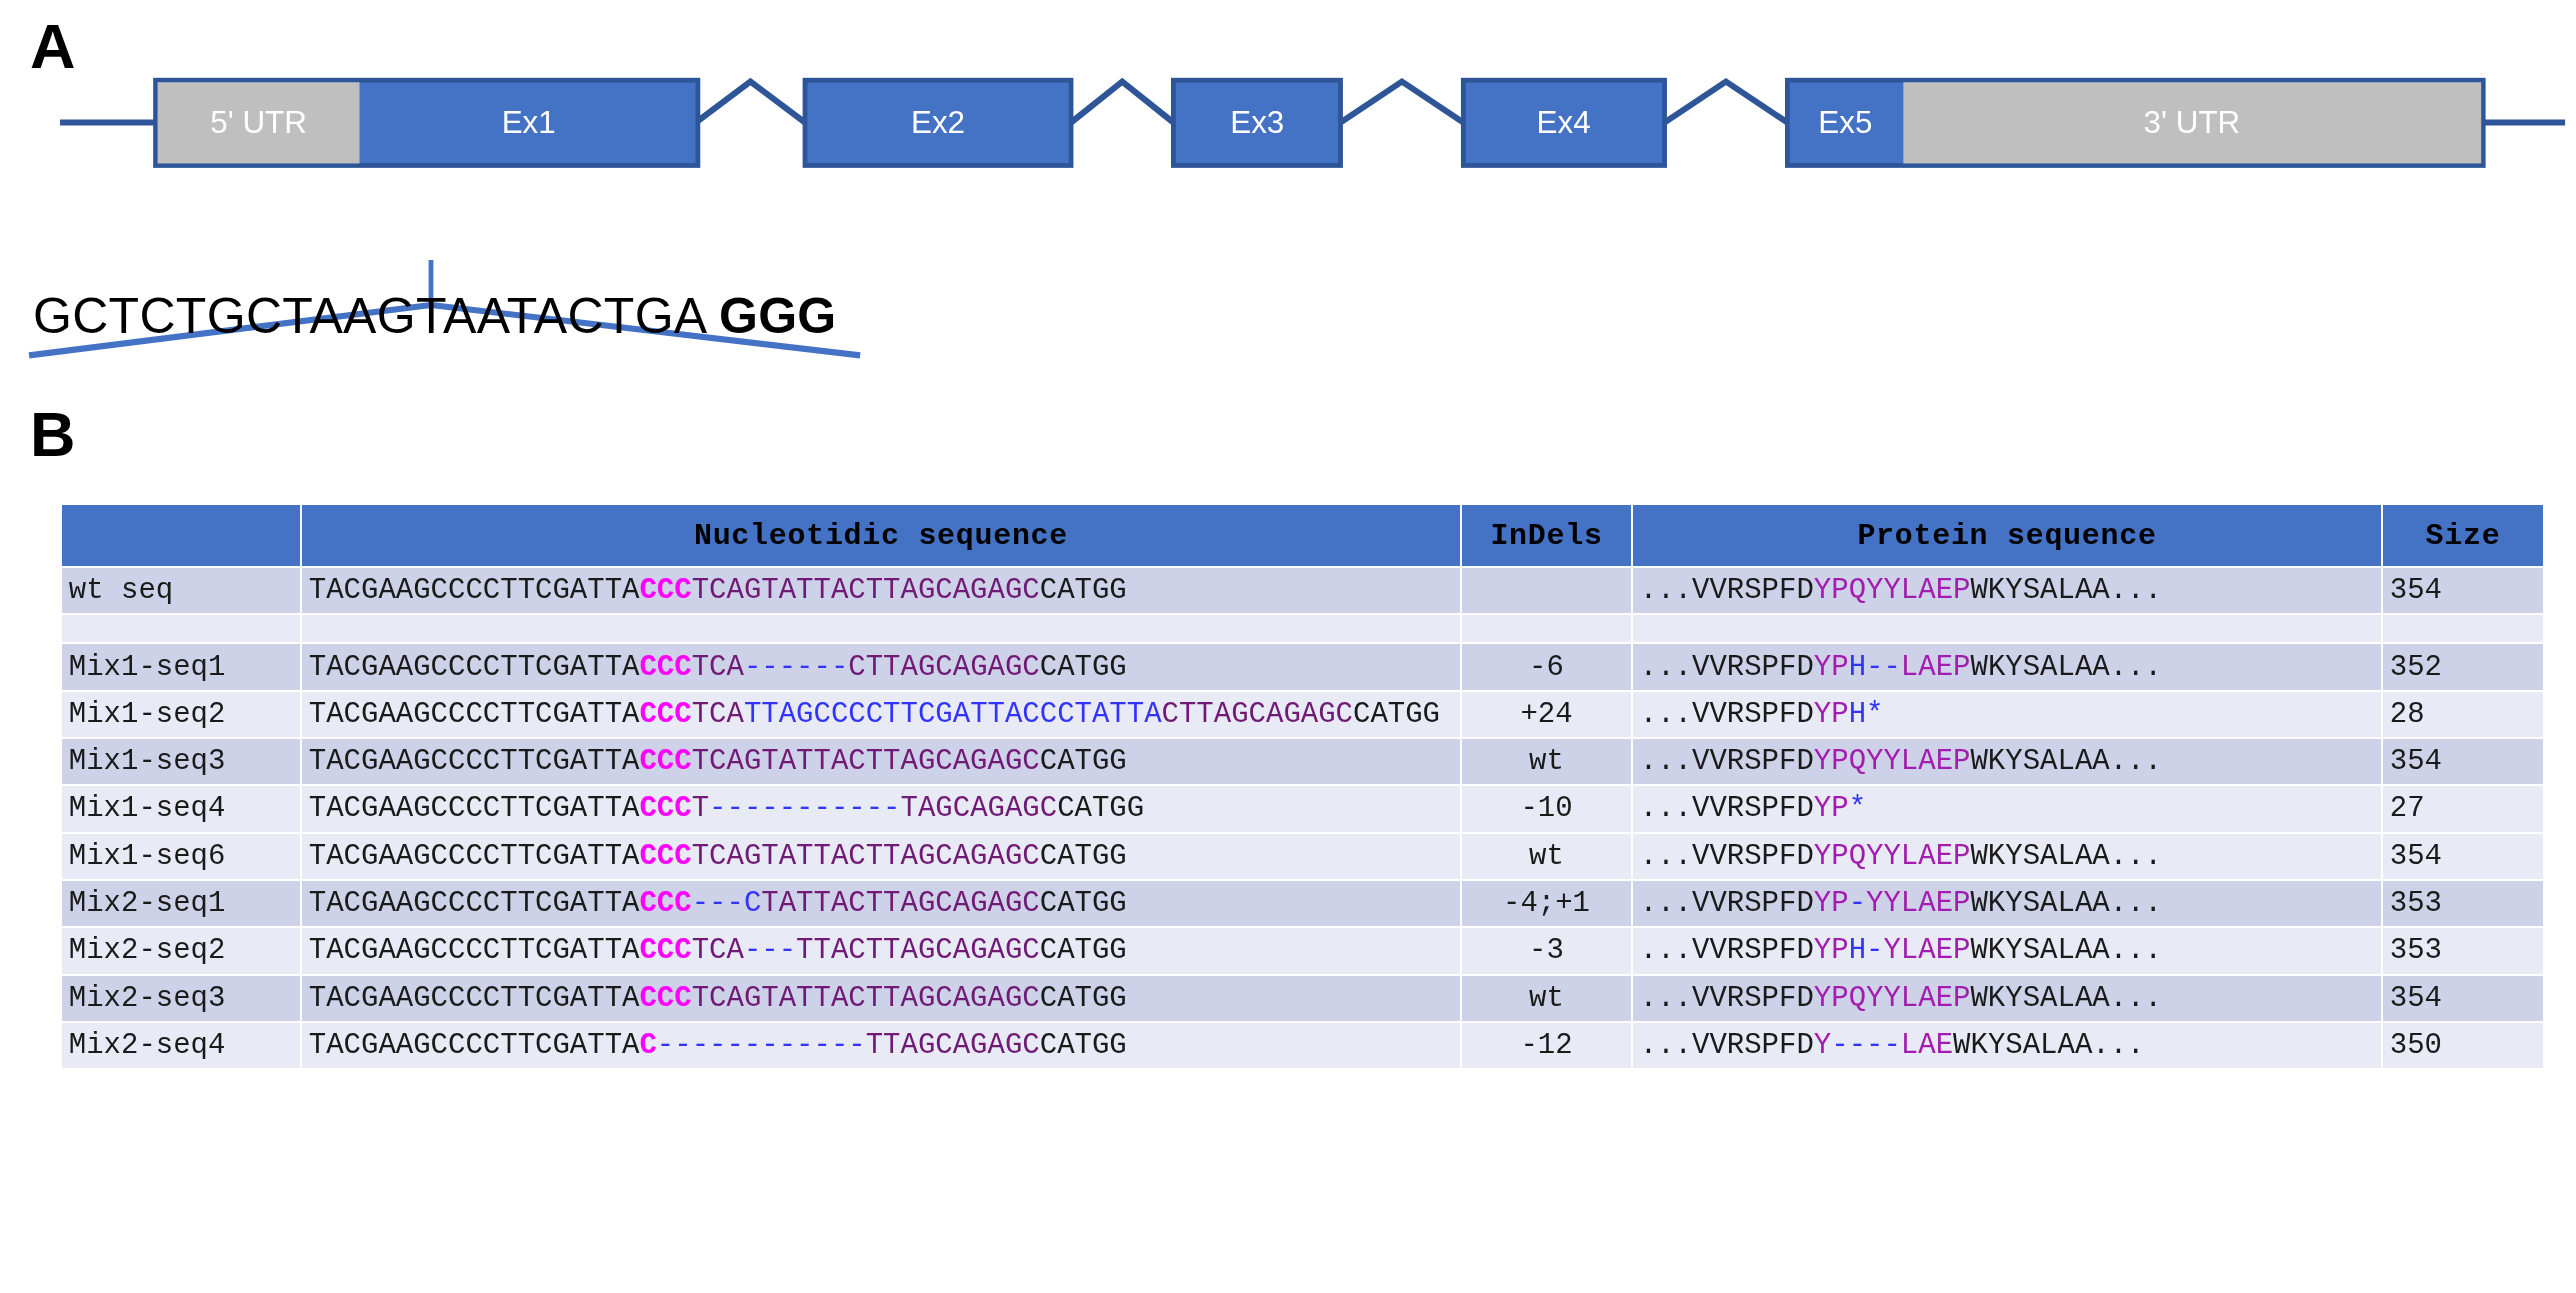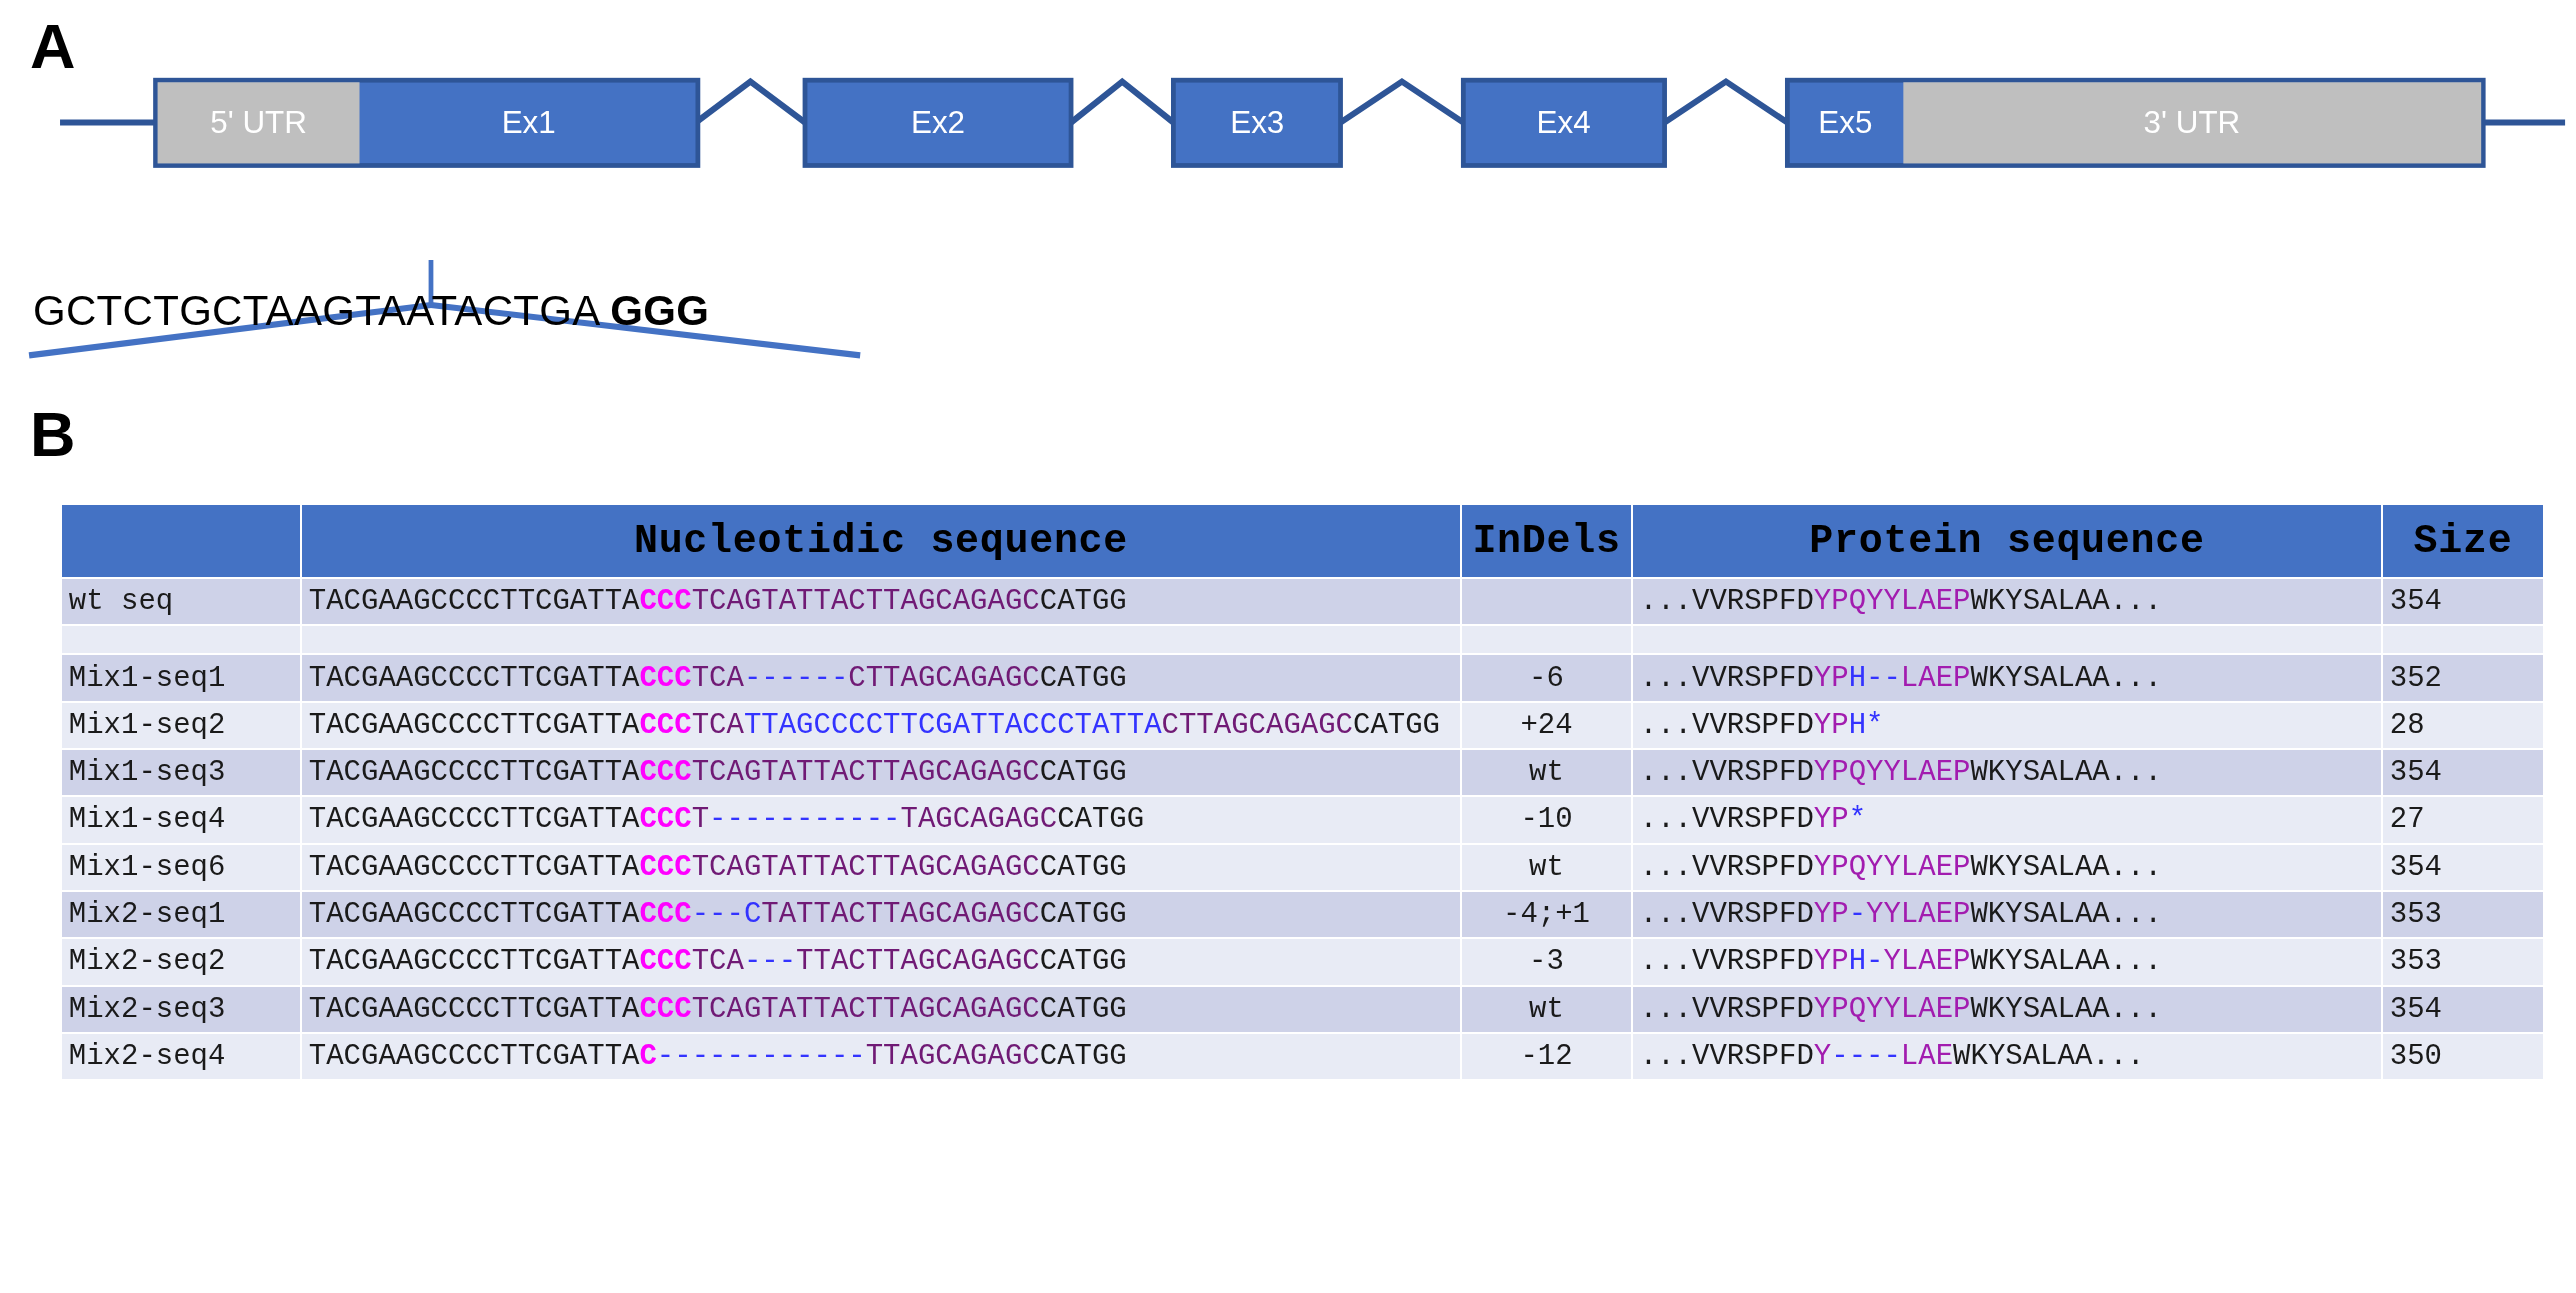--- a/index.html
+++ b/index.html
@@ -31,21 +31,21 @@
     position: absolute;
     left: 0px; top: 61px;
     width: 2576px; height: 123px;
   }
 
   
   #guide-seq {
     position: absolute;
     left: 33px; top: 287px;
     font-family: "Liberation Sans", sans-serif;
-    font-size: 42px;
+    font-size: 50px;
     letter-spacing: 0.3px;
     white-space: nowrap;
     color: #000;
   }
   #guide-seq .pam { font-weight: bold; }
 
   
   #seq-table-wrap {
     position: absolute;
     left: 60px; top: 503px;
@@ -61,21 +61,21 @@
   table.seqtable col.c-nucl  { width: 1160px; }
   table.seqtable col.c-indel { width: 171px; }
   table.seqtable col.c-prot  { width: 750px; }
   table.seqtable col.c-size  { width: 162px; }
 
   table.seqtable th {
     background: #4472C4;
     color: #000;
     font-family: "Liberation Mono", monospace;
     font-weight: bold;
-    font-size: 40px;
+    font-size: 30px;
     text-align: center;
     padding: 13.6px 4.1px;
     border: 2px solid #ffffff;
     letter-spacing: 0.7px;
   }
   table.seqtable th.blank { background: #4472C4; }
 
   table.seqtable td {
     border: 2px solid #ffffff;
     font-family: "Liberation Mono", monospace;

